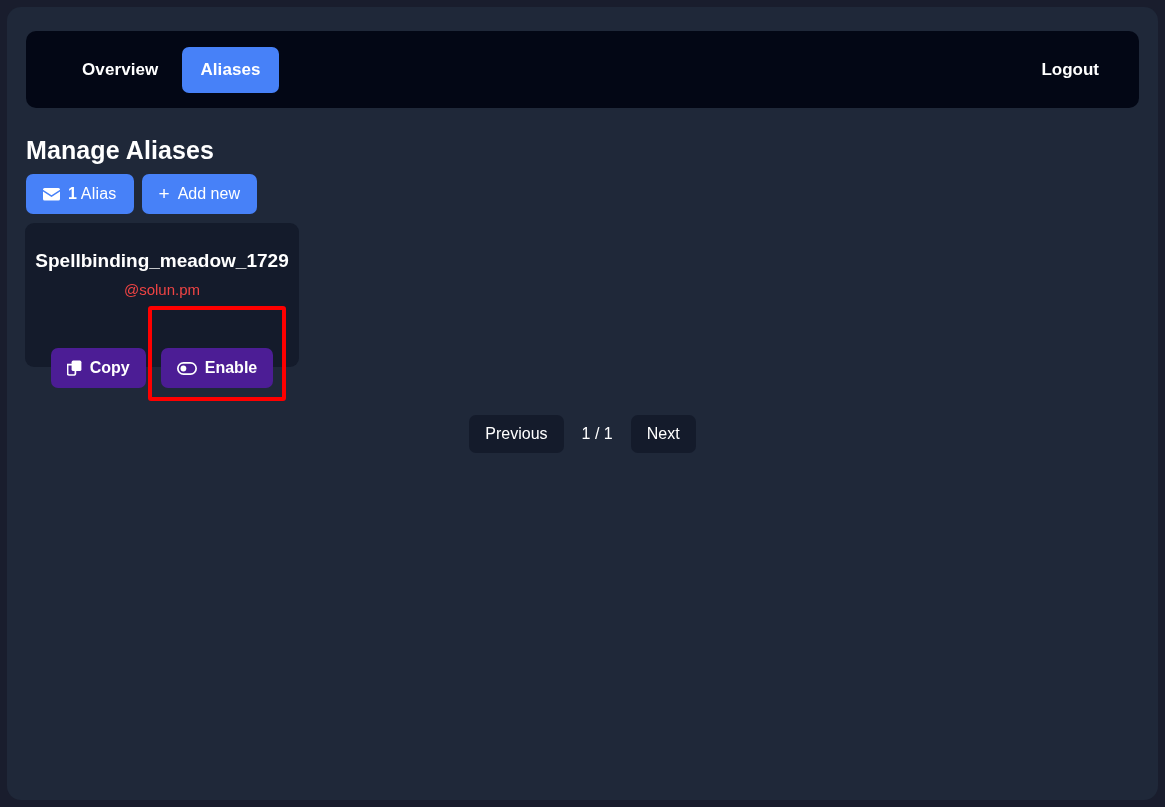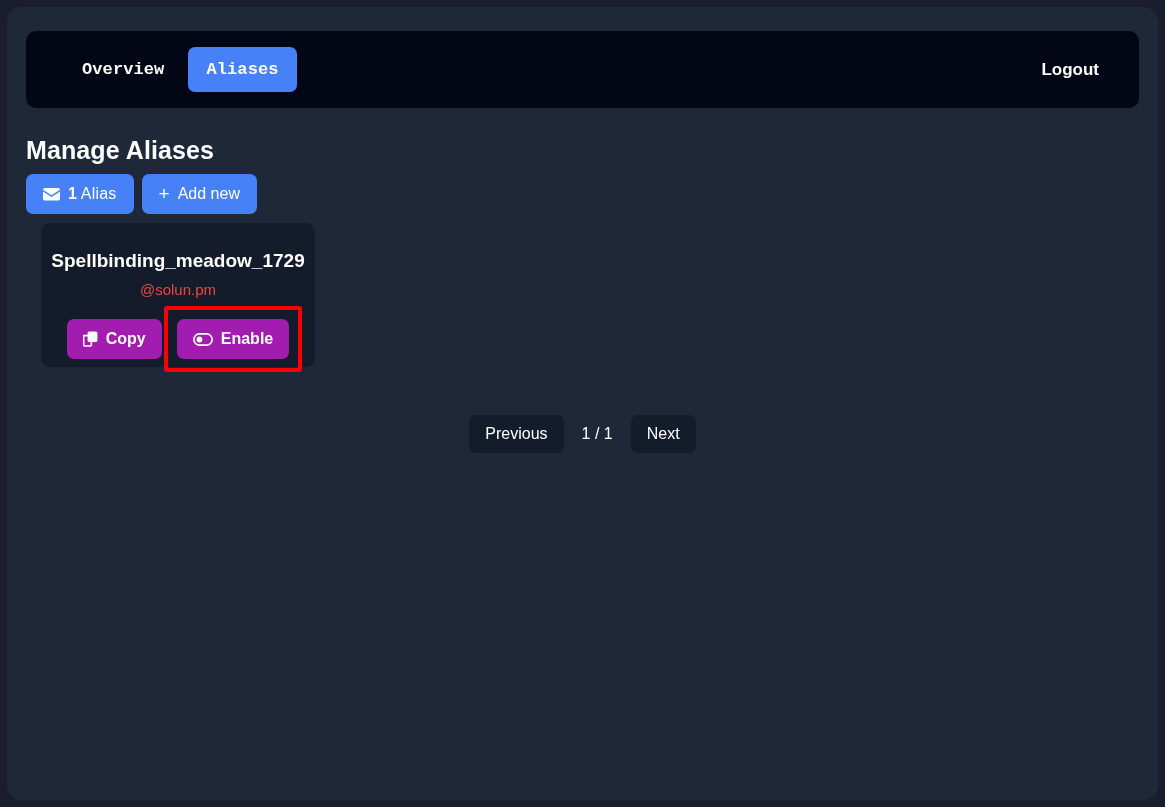--- a/index.html
+++ b/index.html
@@ -50,21 +50,21 @@
   .nav-item {
     font-size: 17px;
     font-weight: bold;
     color: #ffffff;
     padding: 13px 18px;
     border-radius: 7px;
     background: transparent;
     border: none;
     cursor: pointer;
     letter-spacing: 0.1px;
-    font-family: Liberation Mono, monospace;
+    font-family: Liberation Sans, sans-serif;
     white-space: nowrap;
   }
 
   .nav-item.active {
     background: #4781f8;
   }
 
   .nav-right {
     margin-left: auto;
     margin-right: 36px;
@@ -128,21 +128,21 @@
     font-weight: normal;
     display: inline-block;
     transform: translateY(-1px);
   }
 
   .icon-svg { display: block; }
 
   
   .alias-card {
     position: absolute;
-    left: 34px;
+    left: 18px;
     top: 216px;
     width: 274px;
     height: 144px;
     background: #141b2b;
     border-radius: 9px;
     padding-top: 24px;
     text-align: center;
   }
 
   .alias-name {
@@ -162,35 +162,36 @@
   }
 
   .card-actions {
     margin-top: 21px;
     display: flex;
     justify-content: center;
     gap: 15px;
   }
 
   .card-btn {
-    background: #a21caf;
+    background: #4c1d95;
     border: none;
     border-radius: 7px;
     color: #ffffff;
     font-size: 16px;
     font-weight: bold;
     font-family: "Liberation Sans", sans-serif;
     cursor: pointer;
     display: inline-flex;
     align-items: center;
     justify-content: center;
     gap: 8px;
     height: 40px;
     padding: 0 16px;
     white-space: nowrap;
+    margin-top: 29px;
   }
 
   .enable-wrap {
     position: relative;
   }
 
   
   .highlight-box {
     position: absolute;
     left: -13px;

